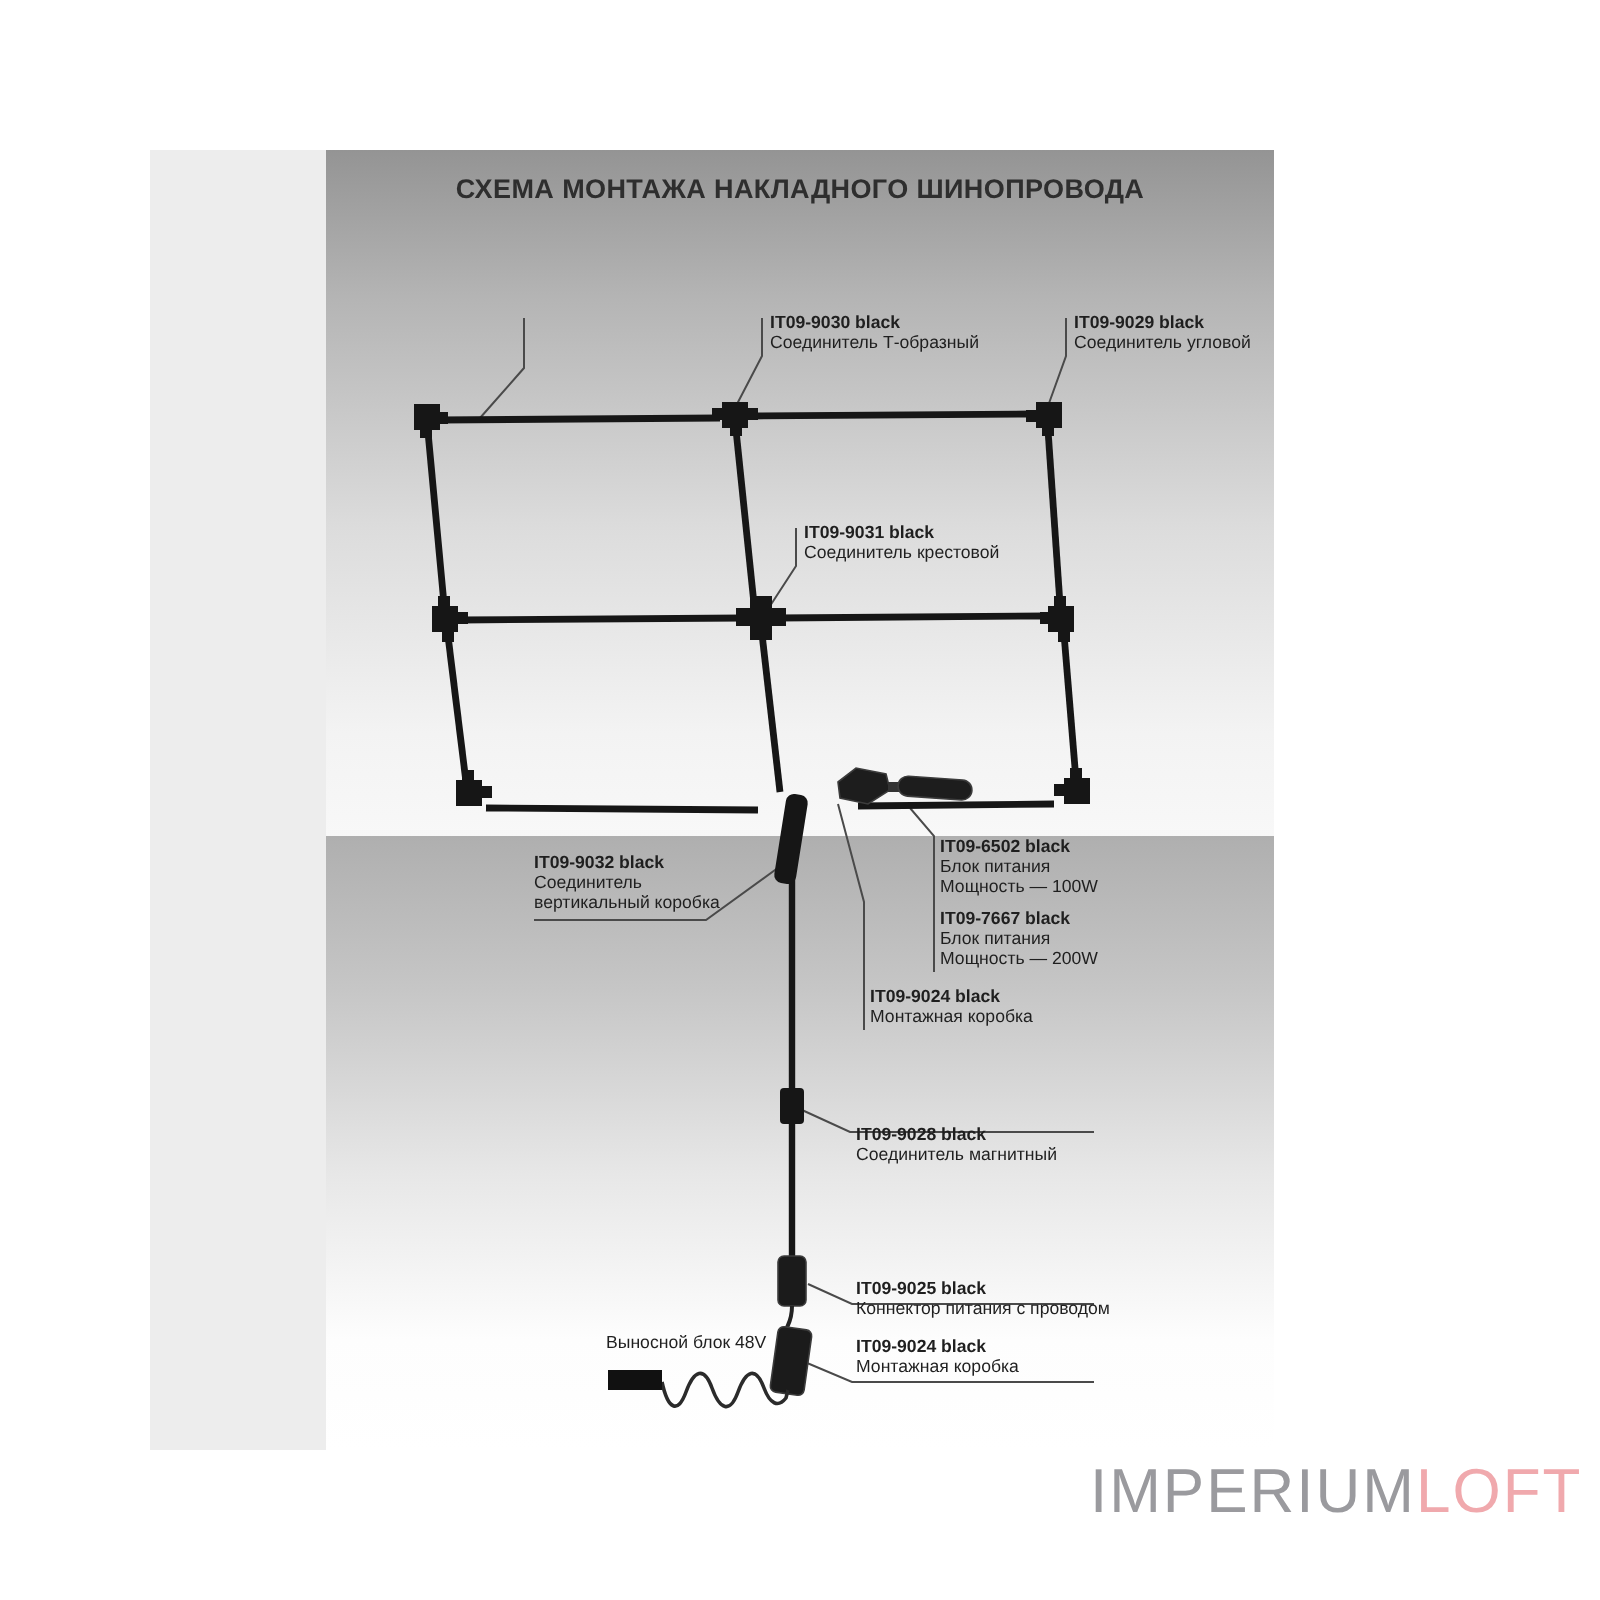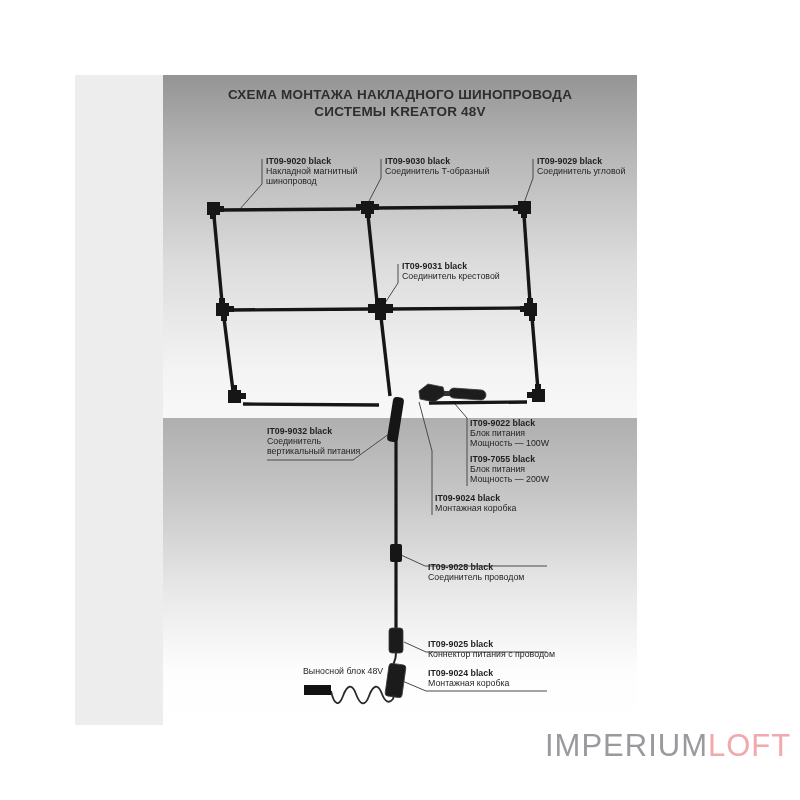--- a/index.html
+++ b/index.html
@@ -115,62 +115,56 @@
         <rect x="226" y="553" width="14" height="25" rx="3" fill="#1b1b1b" stroke="#3c3c3c" stroke-width="0.8"></rect>
         <path d="M233,578 C233,585 231,587 230,590" stroke="#222222" stroke-width="2" fill="none"></path>
         <rect x="224" y="589" width="17" height="33" rx="3" transform="rotate(8 232.5 605.5)" fill="#1b1b1b" stroke="#3c3c3c" stroke-width="0.8"></rect>
         <path d="M168,616 c3,14 8,16 12,5 c4,-11 9,-13 13,-2 c4,11 9,13 13,2 c4,-11 9,-13 13,-2 c3,8 7,10 11,5 l1,-4" stroke="#2b2b2b" stroke-width="1.8" fill="none"></path>
         <rect x="141" y="610" width="27" height="10" fill="#111111"></rect>
       </g>
     </svg>
 
     <div class="title">
       <div>СХЕМА  МОНТАЖА НАКЛАДНОГО ШИНОПРОВОДА</div>
-      <div>СИСТЕМЫ KREATOR 48V</div>
     </div>
 
-    <div class="lbl" style="left:103px;top:82px">
-      <span class="code">IT09-9020 black</span>
-      <span class="desc">Накладной магнитный</span>
-      <span class="desc">шинопровод</span>
-    </div>
     <div class="lbl" style="left:222px;top:82px">
       <span class="code">IT09-9030 black</span>
       <span class="desc">Соединитель Т-образный</span>
     </div>
     <div class="lbl" style="left:374px;top:82px">
       <span class="code">IT09-9029 black</span>
       <span class="desc">Соединитель угловой</span>
     </div>
     <div class="lbl" style="left:239px;top:187px">
       <span class="code">IT09-9031 black</span>
       <span class="desc">Соединитель крестовой</span>
     </div>
     <div class="lbl" style="left:104px;top:352px">
       <span class="code">IT09-9032 black</span>
       <span class="desc">Соединитель</span>
-      <span class="desc">вертикальный питания</span>
+      <span class="desc">вертикальный коробка</span>
     </div>
     <div class="lbl" style="left:307px;top:344px">
-      <span class="code">IT09-9022 black</span>
+      <span class="code">IT09-6502 black</span>
       <span class="desc">Блок питания</span>
       <span class="desc">Мощность — 100W</span>
     </div>
     <div class="lbl" style="left:307px;top:380px">
-      <span class="code">IT09-7055 black</span>
+      <span class="code">IT09-7667 black</span>
       <span class="desc">Блок питания</span>
       <span class="desc">Мощность — 200W</span>
     </div>
     <div class="lbl" style="left:272px;top:419px">
       <span class="code">IT09-9024 black</span>
       <span class="desc">Монтажная коробка</span>
     </div>
     <div class="lbl" style="left:265px;top:488px">
       <span class="code">IT09-9028 black</span>
-      <span class="desc">Соединитель проводом</span>
+      <span class="desc">Соединитель магнитный</span>
     </div>
     <div class="lbl" style="left:265px;top:565px">
       <span class="code">IT09-9025 black</span>
       <span class="desc">Коннектор питания с проводом</span>
     </div>
     <div class="lbl" style="left:265px;top:594px">
       <span class="code">IT09-9024 black</span>
       <span class="desc">Монтажная коробка</span>
     </div>
     <div class="lbl" style="left:140px;top:592px">

